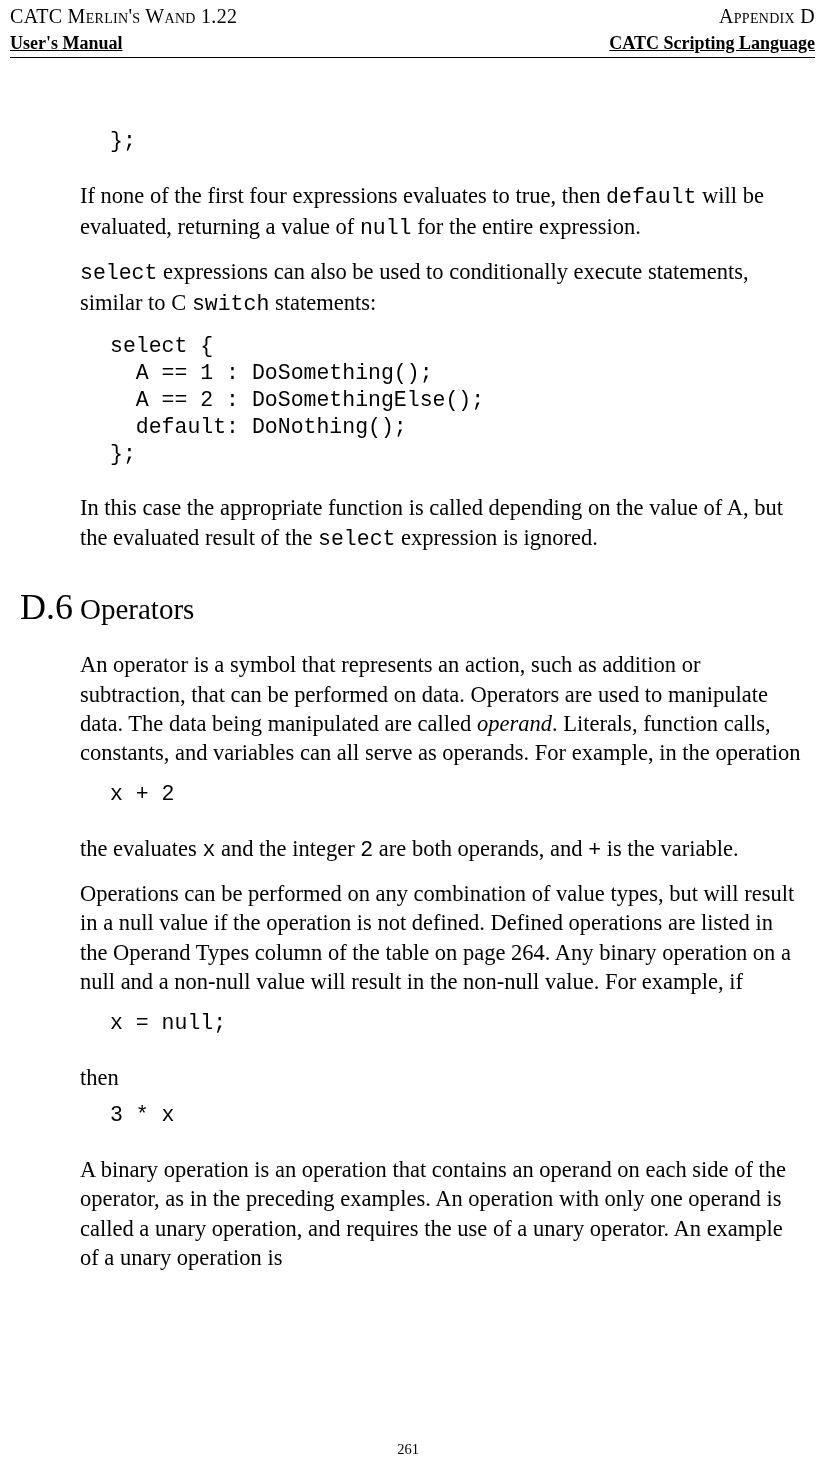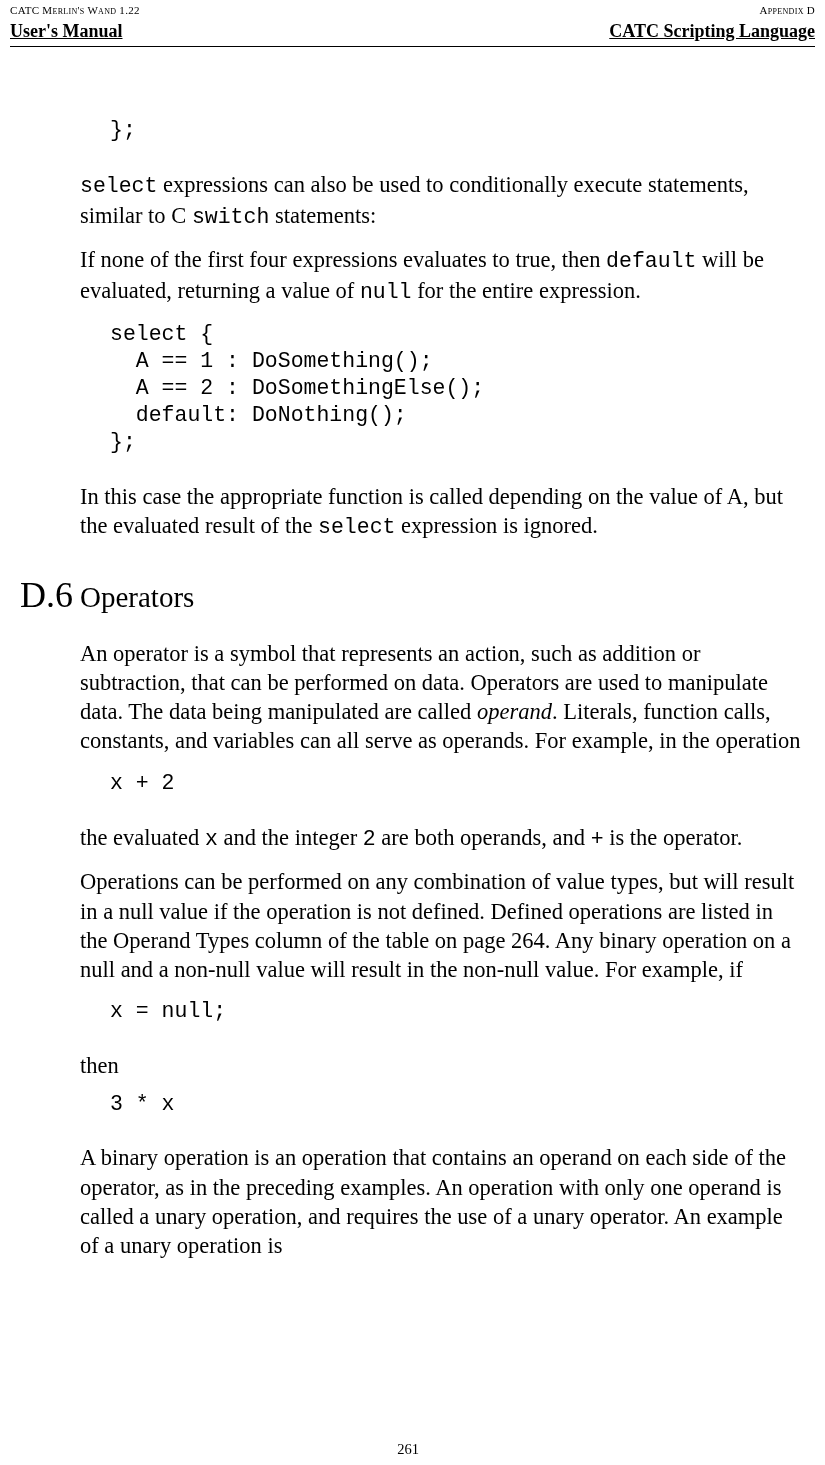--- a/index.html
+++ b/index.html
@@ -11,21 +11,21 @@
       color: #000;
       position: relative;
       font-size: 22.5px;
       line-height: 1.3;
     }
     .page-header-row {
       display: flex;
       justify-content: space-between;
       padding: 3px 10px 0 10px;
       font-family: "Times New Roman", Times, serif;
-      font-size: 11px;
+      font-size: 20px;
     }
     .page-header-row.top { font-variant: small-caps; letter-spacing: 0.3px; }
     .page-header-row.second {
       font-size: 18px;
       font-weight: bold;
       padding-bottom: 2px;
       text-decoration: underline;
     }
     .header-rule {
       border: 0;
@@ -90,25 +90,25 @@
   <span>User's Manual</span>
   <span>CATC Scripting Language</span>
 </div>
 <hr class="header-rule">
 
 <div class="content">
 
   <div class="code code-block-inset">};</div>
 
   <p class="para body-indent">
-    <span class="mono">select</span><span> expressions can also be used to conditionally execute statements, similar to C </span><span class="mono">switch</span><span> statements:</span>
+    <span>If none of the first four expressions evaluates to true, then </span><span class="mono">default</span><span> will be evaluated, returning a value of </span><span class="mono">null</span><span> for the entire expression.</span>
   </p>
 
   <p class="para body-indent">
-    <span>If none of the first four expressions evaluates to true, then </span><span class="mono">default</span><span> will be evaluated, returning a value of </span><span class="mono">null</span><span> for the entire expression.</span>
+    <span class="mono">select</span><span> expressions can also be used to conditionally execute statements, similar to C </span><span class="mono">switch</span><span> statements:</span>
   </p>
 
   <div class="code code-block-inset">select {
   A == 1 : DoSomething();
   A == 2 : DoSomethingElse();
   default: DoNothing();
 };</div>
 
   <p class="para body-indent">
     <span>In this case the appropriate function is called depending on the value of A, but the evaluated result of the </span><span class="mono">select</span><span> expression is ignored.</span>
@@ -119,21 +119,21 @@
     <span class="section-title">Operators</span>
   </div>
 
   <p class="para body-indent">
     <span>An operator is a symbol that represents an action, such as addition or subtraction, that can be performed on data. Operators are used to manipulate data. The data being manipulated are called </span><span class="italic">operand</span><span>. Literals, function calls, constants, and variables can all serve as operands. For example, in the operation</span>
   </p>
 
   <div class="code code-block-inset">x + 2</div>
 
   <p class="para body-indent">
-    <span>the evaluated </span><span class="mono">x</span><span> and the integer </span><span class="mono">2</span><span> are both operands, and </span><span class="mono">+</span><span> is the operator.</span>
+    <span>the evaluates </span><span class="mono">x</span><span> and the integer </span><span class="mono">2</span><span> are both operands, and </span><span class="mono">+</span><span> is the variable.</span>
   </p>
 
   <p class="para body-indent">Operations can be performed on any combination of value types, but will result in a null value if the operation is not defined. Defined operations are listed in the Operand Types column of the table on page 264. Any binary operation on a null and a non-null value will result in the non-null value. For example, if</p>
 
   <div class="code code-block-inset">x = null;</div>
 
   <p class="para body-indent tight-bottom">then</p>
 
   <div class="code code-block-inset">3 * x</div>
 

